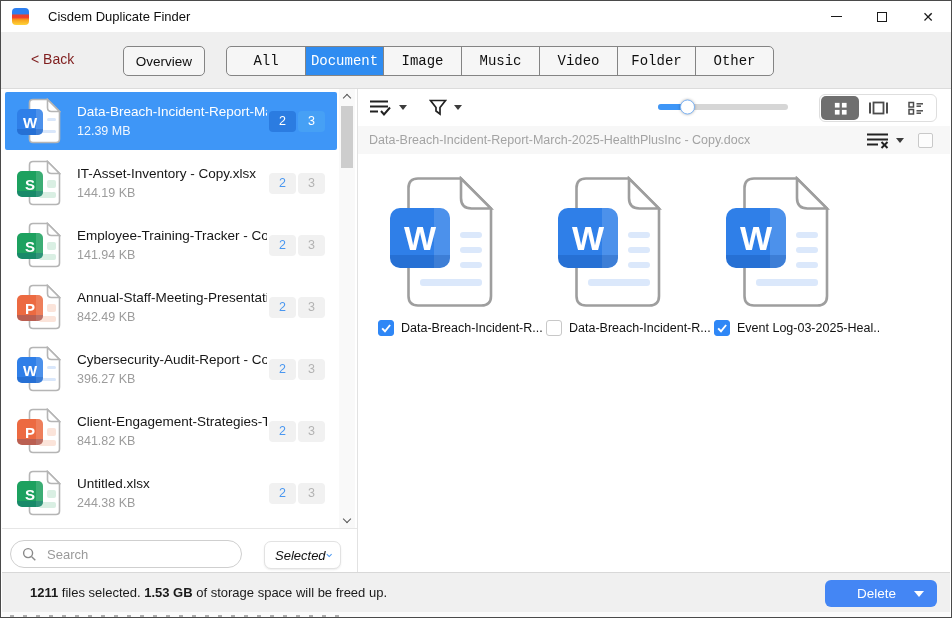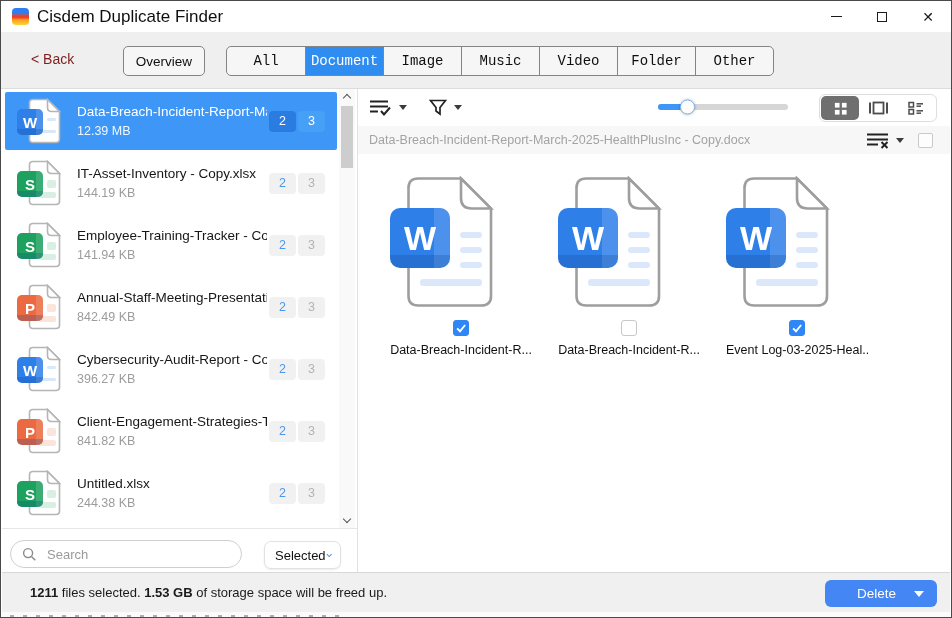--- a/index.html
+++ b/index.html
@@ -12,21 +12,21 @@
   :root{
     --accent:#3e96f7; --tab-active:#2f8cf1; --delete:#4486f4;
     --word:#2f7fe8; --excel:#1da15f; --ppt:#ec6a41;
   }
   .window{ position:relative; width:952px; height:618px; border:1px solid #4a4a4a; background:#fff; overflow:hidden; }
 
   
   .titlebar{ position:absolute; left:0; top:0; right:0; height:31px; background:#fff; display:flex; align-items:center; }
   .app-icon{ width:17px; height:17px; border-radius:4px; margin-left:11px; flex:0 0 auto;
     background:linear-gradient(180deg,#2d7ff0 0%,#2d7ff0 36%,#e8452c 40%,#f03b2e 55%,#f7a21b 70%,#ffd43a 100%); }
-  .title-text{ margin-left:8px; font-size:17px; color:#0f0f0f; }
+  .title-text{ margin-left:19px; font-size:13px; color:#0f0f0f; }
   .win-controls{ margin-left:auto; display:flex; height:100%; }
   .win-btn{ width:46px; height:100%; display:flex; align-items:center; justify-content:center; color:#1a1a1a; font-size:14px; }
   .glyph-min{ display:block; width:11px; height:1px; background:#1a1a1a; }
   .glyph-max{ display:block; width:10px; height:10px; border:1px solid #1a1a1a; }
 
   
   .navbar{ position:absolute; left:0; top:31px; right:0; height:57px; background:#efefef; border-bottom:1px solid #dcdcdc; }
   .back-label{ position:absolute; left:30px; top:19px; font-size:14px; color:#7f1d1d; cursor:default; }
   .overview-btn{ position:absolute; left:122px; top:14px; width:82px; height:30px; background:#f6f6f6;
     border:1px solid #848484; border-radius:5px; display:flex; align-items:center; justify-content:center; font-size:13.5px; color:#0f0f0f; }
@@ -74,21 +74,21 @@
   .chev.up{ top:6px; transform:rotate(45deg); }
   .chev.down{ bottom:6px; transform:rotate(225deg); }
 
   .v-divider{ position:absolute; left:356px; top:88px; width:1px; height:485px; background:#e2e2e2; }
 
   
   .search-row{ position:absolute; left:1px; top:527px; width:355px; height:46px; background:#fff; border-top:1px solid #e6e6e6; }
   .search-box{ position:absolute; left:8px; top:11px; width:232px; height:28px; border:1px solid #cfcfcf; border-radius:14px; background:#fff; display:flex; align-items:center; padding-left:11px; gap:8px; }
   .search-box input{ border:none; outline:none; font-size:13px; color:#333; width:170px; font-family:inherit; background:transparent; }
   .search-box input::placeholder{ color:#9a9a9a; }
-  .selected-dd{ position:absolute; left:262px; top:12px; width:77px; height:28px; background:#fff; border:1px solid #e2e2e2; border-radius:7px; box-shadow:0 1px 2px rgba(0,0,0,.08); display:flex; align-items:center; justify-content:space-between; padding:0 8px 0 10px; font-size:13px; color:#111; }
+  .selected-dd{ position:absolute; left:262px; top:12px; width:77px; height:28px; background:#fff; border:1px solid #e2e2e2; border-radius:7px; box-shadow:0 1px 2px rgba(0,0,0,.08); display:flex; align-items:center; justify-content:space-between; padding:0 8px 0 10px; font-size:13px; color:#111;font-style:italic; }
 
   
   .toolbar{ position:absolute; left:357px; top:88px; right:1px; height:37px; background:#fff; }
   .tb-left{ position:absolute; left:11px; top:0; height:37px; display:flex; align-items:center; gap:7px; }
   .caret{ width:0; height:0; border:4px solid transparent; border-top:5px solid #3c3c3c; margin-top:4px; }
   .gap{ width:8px; }
   .slider{ position:absolute; left:300px; top:15px; width:130px; height:6px; background:#d6d6d6; border-radius:3px; }
   .slider-fill{ position:absolute; left:0; top:0; bottom:0; border-radius:3px; background:var(--accent); }
   .slider-thumb{ position:absolute; top:50%; transform:translateY(-50%); width:15px; height:15px; border-radius:50%; background:#fff; border:1px solid #7fb5f5; box-shadow:0 0 3px rgba(0,0,0,.3); }
   .view-group{ position:absolute; right:13px; top:5px; height:28px; border:1px solid #dedede; border-radius:6px; background:#fff; display:flex; align-items:center; padding:1px; }
@@ -107,21 +107,21 @@
   .big-icon{ position:relative; width:130px; height:132px; margin-left:14px; }
   .big-icon svg{ position:absolute; left:16px; top:0; }
   .big-icon .sq{ left:0; top:32px; width:60px; height:60px; border-radius:10px; font-size:34px; background:var(--word); }
   .big-icon .sq::before{ border-radius:0 10px 10px 0; }
   .big-icon .sq::after{ border-radius:0 0 10px 10px; }
   .bl{ position:absolute; border-radius:3px; background:#dbe8fb; }
   .bl1{ left:70px; top:56px; width:22px; height:6px; }
   .bl2{ left:70px; top:71px; width:22px; height:6px; }
   .bl3{ left:70px; top:86px; width:22px; height:6px; }
   .bl4{ left:30px; top:103px; width:62px; height:7px; }
-  .card-row{ display:flex; align-items:center; gap:7px; margin-top:12px; margin-left:2px;flex-direction:column; }
+  .card-row{ display:flex; align-items:center; gap:7px; margin-top:12px; margin-left:2px; }
   .cb{ width:16px; height:16px; border-radius:3px; border:1px solid #c8c8c8; background:#fff; flex:0 0 auto; display:flex; align-items:center; justify-content:center; }
   .cb.checked{ background:#2f87f6; border-color:#2f87f6; }
   .clabel{ font-size:12.5px; color:#111; white-space:nowrap; overflow:hidden; max-width:142px; }
 
   
   .statusbar{ position:absolute; left:1px; right:1px; bottom:5px; height:40px; background:#f0f0f0; border-top:1px solid #d8d8d8; display:flex; align-items:center; }
   .status-text{ margin-left:28px; font-size:13px; color:#1a1a1a; }
   .status-text b{ font-weight:bold; }
   .delete-btn{ position:absolute; right:13px; top:7px; width:112px; height:27px; background:var(--delete); border-radius:6px; color:#fff; font-size:13.5px; display:flex; align-items:center; }
   .delete-label{ margin-left:32px; }

